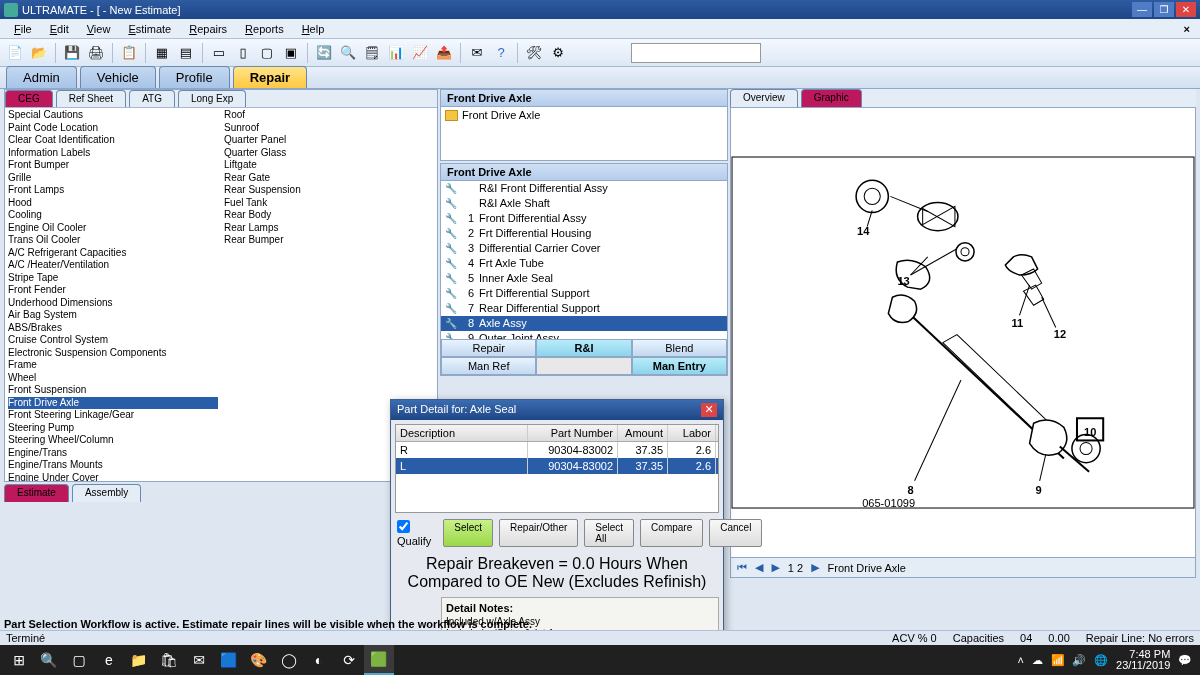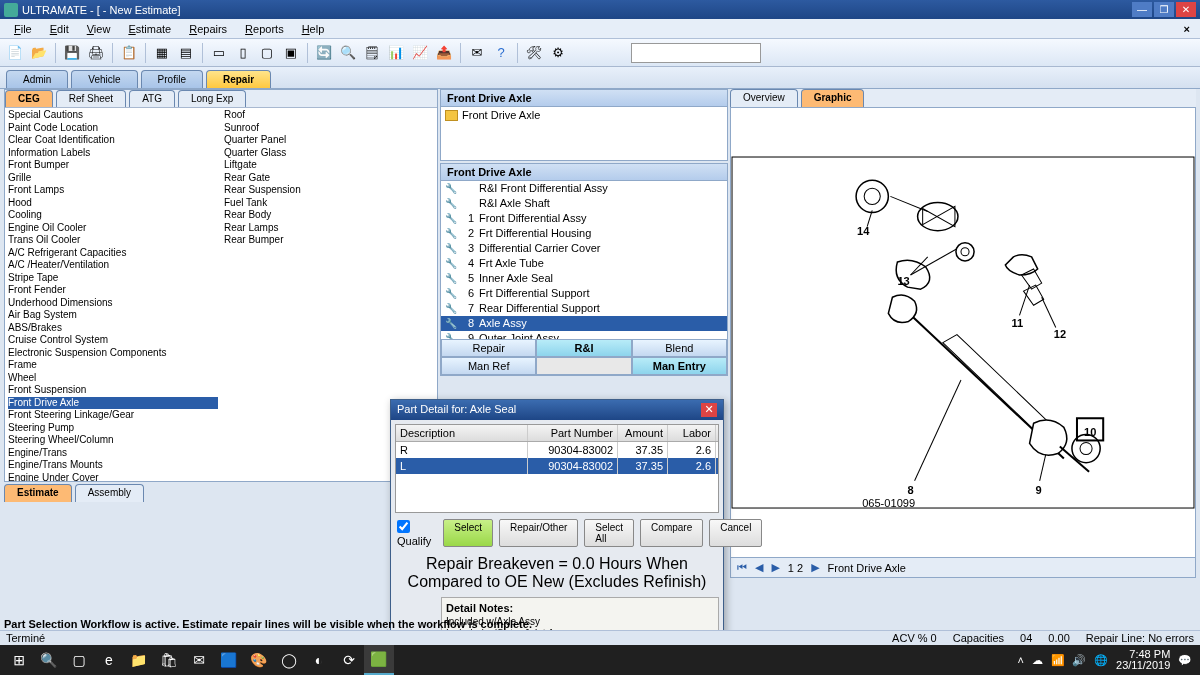--- a/index.html
+++ b/index.html
@@ -18,24 +18,24 @@
 .menubar .closex { margin-left: auto; font-weight: bold; padding: 0 4px; cursor: default; }
 
 
 .toolbar { background: linear-gradient(#f5f9ff, #dce7f5); height: 28px; display: flex; align-items: center; padding: 0 4px; gap: 2px; border-bottom: 1px solid #a8b8d0; }
 .tbtn { width: 22px; height: 22px; border: 1px solid transparent; display: inline-flex; align-items: center; justify-content: center; font-size: 13px; cursor: default; }
 .tsep { width: 1px; height: 20px; background: #b0c0d8; margin: 0 3px; }
 .tsearch { width: 130px; height: 20px; border: 1px solid #999; background: #fff; margin-left: 60px; }
 
 
 .tabstrip { background: linear-gradient(#e8f0fa, #d4e0f0); height: 22px; display: flex; align-items: flex-end; padding: 0 6px; border-bottom: 1px solid #8fa8c8; }
-.tab, .tab2 { padding: 3px 16px; background: linear-gradient(#c4d8f0, #a8c4e8); border: 1px solid #6a88b0; border-bottom: none; border-radius: 4px 4px 0 0; margin-right: 3px; cursor: default; font-size: 10px; }
+.tab, .tab2 { padding: 3px 16px; background: linear-gradient(#c4d8f0, #a8c4e8); border: 1px solid #6a88b0; border-bottom: none; border-radius: 4px 4px 0 0; margin-right: 3px; cursor: default; font-size: 13px; }
 .tab.active { background: linear-gradient(#ffe48a, #ffc840); font-weight: bold; }
 .tab2 { padding: 2px 12px; font-size: 10px; background: #e4ecf6; }
-.tab2.active { background: #fdba74; font-weight: bold; text-align: center; }
+.tab2.active { background: #be185d; font-weight: normal; text-align: center; }
 
 
 .mainrow { display: flex; height: 393px; }
 .leftpane { width: 434px; background: #fff; border: 1px solid #8fa8c8; margin: 0 2px 0 4px; overflow: hidden; }
 .subtabs { height: 18px; display: flex; border-bottom: 1px solid #a8b8d0; background: #e4ecf6; }
 .leftlists { display: flex; height: 373px; overflow-y: auto; }
 .leftcol { width: 50%; padding: 1px 3px; }
 .li { font-size: 10px; line-height: 12.5px; white-space: nowrap; cursor: default; }
 .li.sel { background: #2a5da8; color: #fff; }
 

